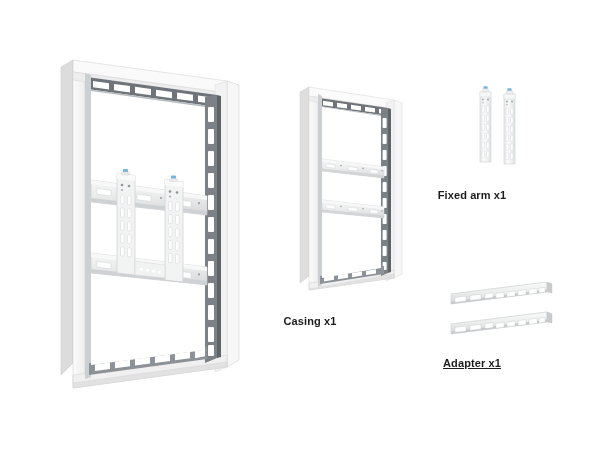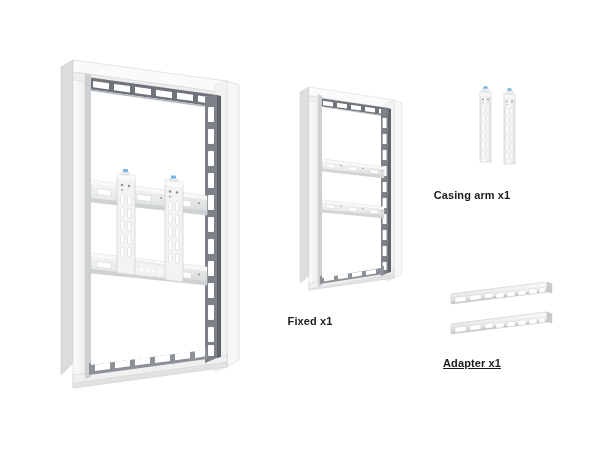--- a/index.html
+++ b/index.html
@@ -321,21 +321,21 @@
         <rect x="40.4" y="53" width="2.6" height="6.4" rx="0.7"></rect>
         <rect x="40.4" y="62" width="2.6" height="6.4" rx="0.7"></rect>
         <rect x="40.4" y="71" width="2.6" height="6.4" rx="0.7"></rect>
       </g>
       <circle cx="37" cy="19.5" r="0.9" fill="#9aa0a6"></circle>
       <circle cx="42" cy="19.5" r="0.9" fill="#9aa0a6"></circle>
       <circle cx="37" cy="22.8" r="0.8" fill="#b0b5ba"></circle>
     </g>
   </svg>
 
-  <div class="part-label" style="left:412px;top:189px;width:120px;">Casing arm x1</div>
+  <div class="part-label" style="left:412px;top:189px;width:120px;">Fixed arm x1</div>
 
   <svg class="sv" style="left:443px;top:282px;" width="115" height="60" viewBox="0 0 115 60">
     <defs>
       <linearGradient id="gAd" x1="0" y1="0" x2="0" y2="1">
         <stop offset="0" stop-color="#fafafa"></stop>
         <stop offset="0.5" stop-color="#ebecec"></stop>
         <stop offset="1" stop-color="#d6d8d9"></stop>
       </linearGradient>
     </defs>
 
@@ -374,15 +374,15 @@
         <polygon points="64,40 72,39 72,43.9 64,44.9"></polygon>
         <polygon points="75,38.6 83,37.6 83,42.5 75,43.5"></polygon>
         <polygon points="86,37.3 94,36.3 94,41.2 86,42.2"></polygon>
         <polygon points="96,36.1 102,35.3 102,40.2 96,41"></polygon>
       </g>
     </g>
   </svg>
 
   <div class="part-label" style="left:412px;top:357px;width:120px;text-decoration:underline;">Adapter x1</div>
 
-  <div class="part-label" style="left:250px;top:315px;width:120px;">Fixed x1</div>
+  <div class="part-label" style="left:250px;top:315px;width:120px;">Casing x1</div>
 
 </div>
 
 </body></html>

